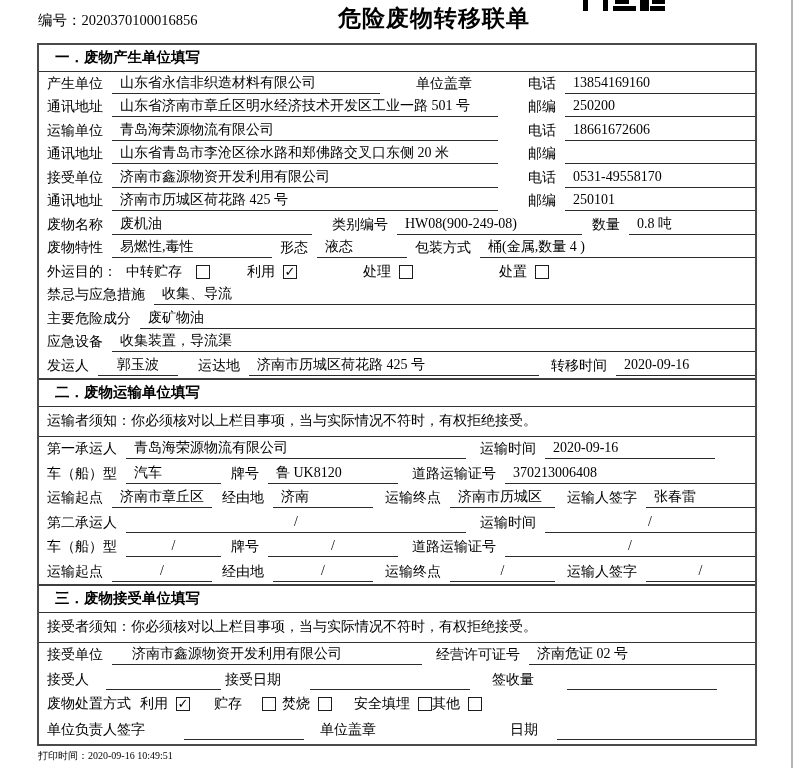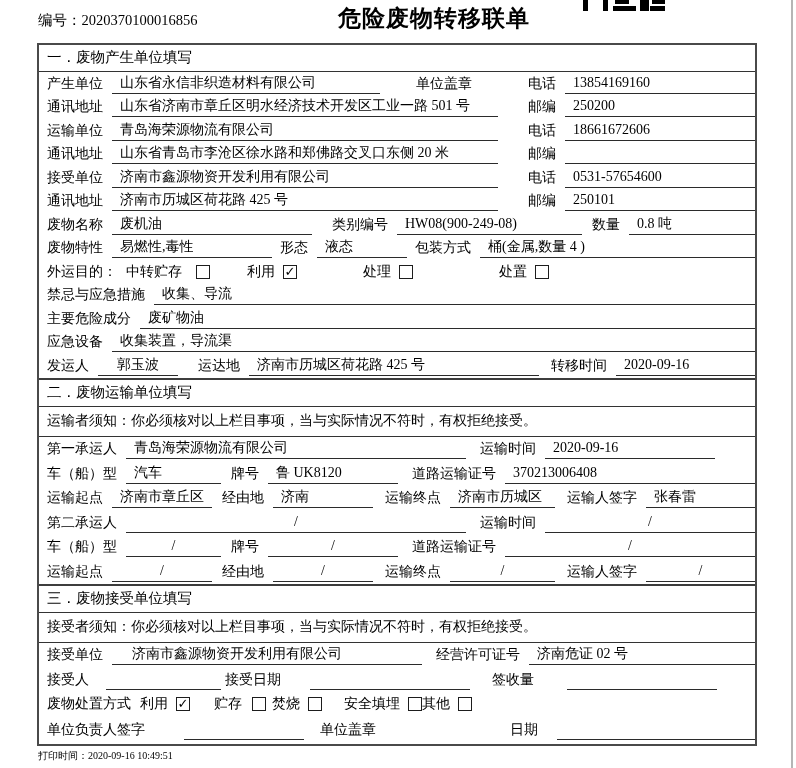--- a/index.html
+++ b/index.html
@@ -6,21 +6,21 @@
   .sheet{position:relative;width:796px;height:768px;background:#fff;overflow:hidden;
          font-family:"Liberation Serif","DejaVu Serif",serif;color:#000;font-size:14px;}
   .serial{position:absolute;left:38px;top:11px;font-size:14.5px;white-space:nowrap;}
   .doc-title{position:absolute;left:0;top:3px;width:100%;text-align:center;transform:translateX(36px);
              font-weight:bold;font-size:23px;letter-spacing:1px;white-space:nowrap;}
   .qr{position:absolute;left:583px;top:0;width:84px;height:11px;overflow:hidden;}
   .qr i{position:absolute;background:#000;}
   .edge{position:absolute;left:791px;top:0;width:2px;height:768px;background:#b5b5b5;}
   .form{position:absolute;left:37px;top:43px;width:720px;box-sizing:border-box;
         border:2px solid #4a4a4a;background:#fff;}
-  .sec-h{height:26px;line-height:25px;font-weight:normal;font-size:14.5px;padding-left:8px;
+  .sec-h{height:26px;line-height:25px;font-weight:bold;font-size:14.5px;padding-left:16px;
          border-bottom:1.5px solid #333;}
   .sec-h.mid{border-top:2px solid #3d3d3d;}
   .nt{height:29px;display:flex;align-items:center;padding-left:8px;border-bottom:1.5px solid #333;white-space:nowrap;}
   .row{display:flex;align-items:flex-end;height:23.5px;padding:0 0 2px 8px;box-sizing:border-box;}
   .row.h2{height:24.5px;}
   .row.last{height:28px;padding-bottom:4px;}
   .lbl{white-space:nowrap;line-height:20px;margin-right:9px;flex:none;}
   .u{border-bottom:1px solid #2b2b2b;white-space:nowrap;line-height:20px;min-height:20px;
      padding:0 2px 0 8px;box-sizing:border-box;flex:none;overflow:visible;}
   .u.c{text-align:center;padding:0 2px;}
@@ -80,21 +80,21 @@
       <span class="lbl">通讯地址</span>
       <span class="u fill" style="margin-right:30px">山东省青岛市李沧区徐水路和郑佛路交叉口东侧 20 米</span>
       <span class="lbl">邮编</span>
       <span class="u" style="width:190px"></span>
     </div>
 
     <div class="row">
       <span class="lbl">接受单位</span>
       <span class="u fill" style="margin-right:30px">济南市鑫源物资开发利用有限公司</span>
       <span class="lbl">电话</span>
-      <span class="u" style="width:190px">0531-57654600</span>
+      <span class="u" style="width:190px">0531-49558170</span>
     </div>
 
     <div class="row">
       <span class="lbl">通讯地址</span>
       <span class="u fill" style="margin-right:30px">济南市历城区荷花路 425 号</span>
       <span class="lbl">邮编</span>
       <span class="u" style="width:190px">250101</span>
     </div>
 
     <div class="row">
@@ -244,21 +244,21 @@
       <span class="sp"></span>
     </div>
 
     <div class="row h2">
       <span class="lbl">废物处置方式</span>
       <span class="opt">
         <span class="lbl" style="margin-right:0">利用</span>
         <span class="cb">✓</span>
       </span>
       <span class="opt" style="margin-left:24px">
-        <span class="lbl" style="margin-right:2px">贮存</span>
+        <span class="lbl" style="margin-right:12px">贮存</span>
         <span class="cb"></span>
       </span>
       <span class="opt" style="margin-left:6px">
         <span class="lbl" style="margin-right:0">焚烧</span>
         <span class="cb"></span>
       </span>
       <span class="opt" style="margin-left:22px">
         <span class="lbl" style="margin-right:0">安全填埋</span>
         <span class="cb"></span>
       </span>

